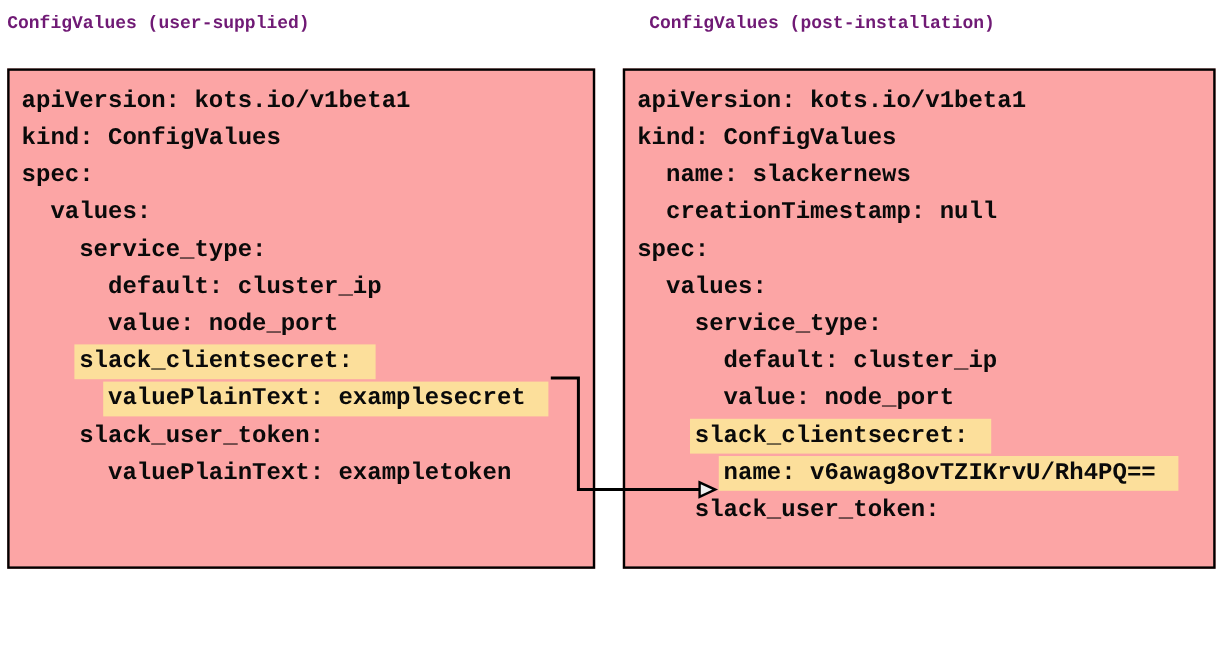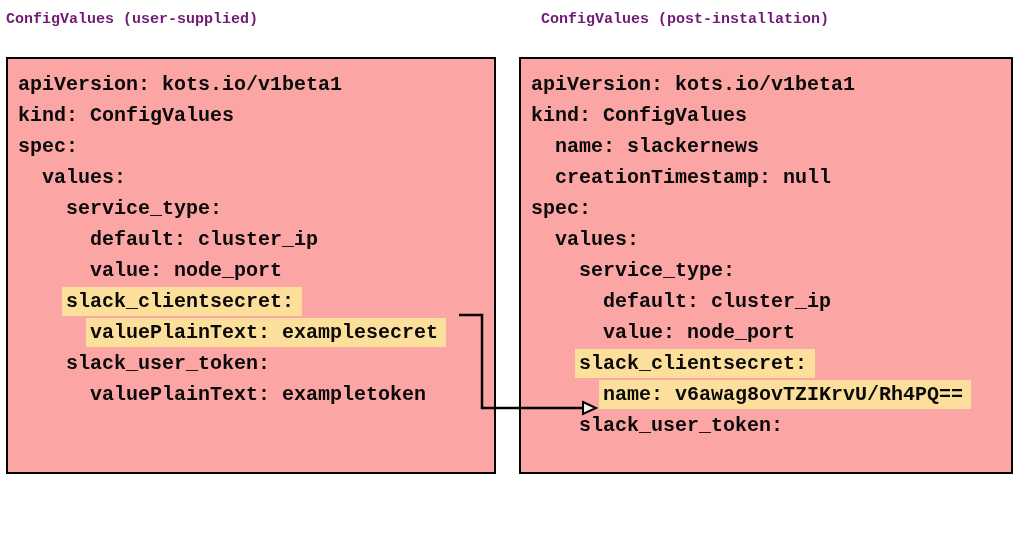--- a/index.html
+++ b/index.html
@@ -44,21 +44,21 @@
     line-height: 31px;
     font-size: 20px;
     font-weight: bold;
     color: #0a0a0a;
     white-space: pre;
   }
   .line .ind { white-space: pre; }
   .line .txt { white-space: pre; }
   .hl {
     background: #fcdf9b;
-    padding: 3px 8px 3px 4px;
+    padding: 3px 19px 3px 4px;
     margin-left: -4px;
   }
   #arrow-overlay {
     position: absolute;
     left: 0;
     top: 0;
     width: 1019px;
     height: 559px;
     pointer-events: none;
     z-index: 5;

